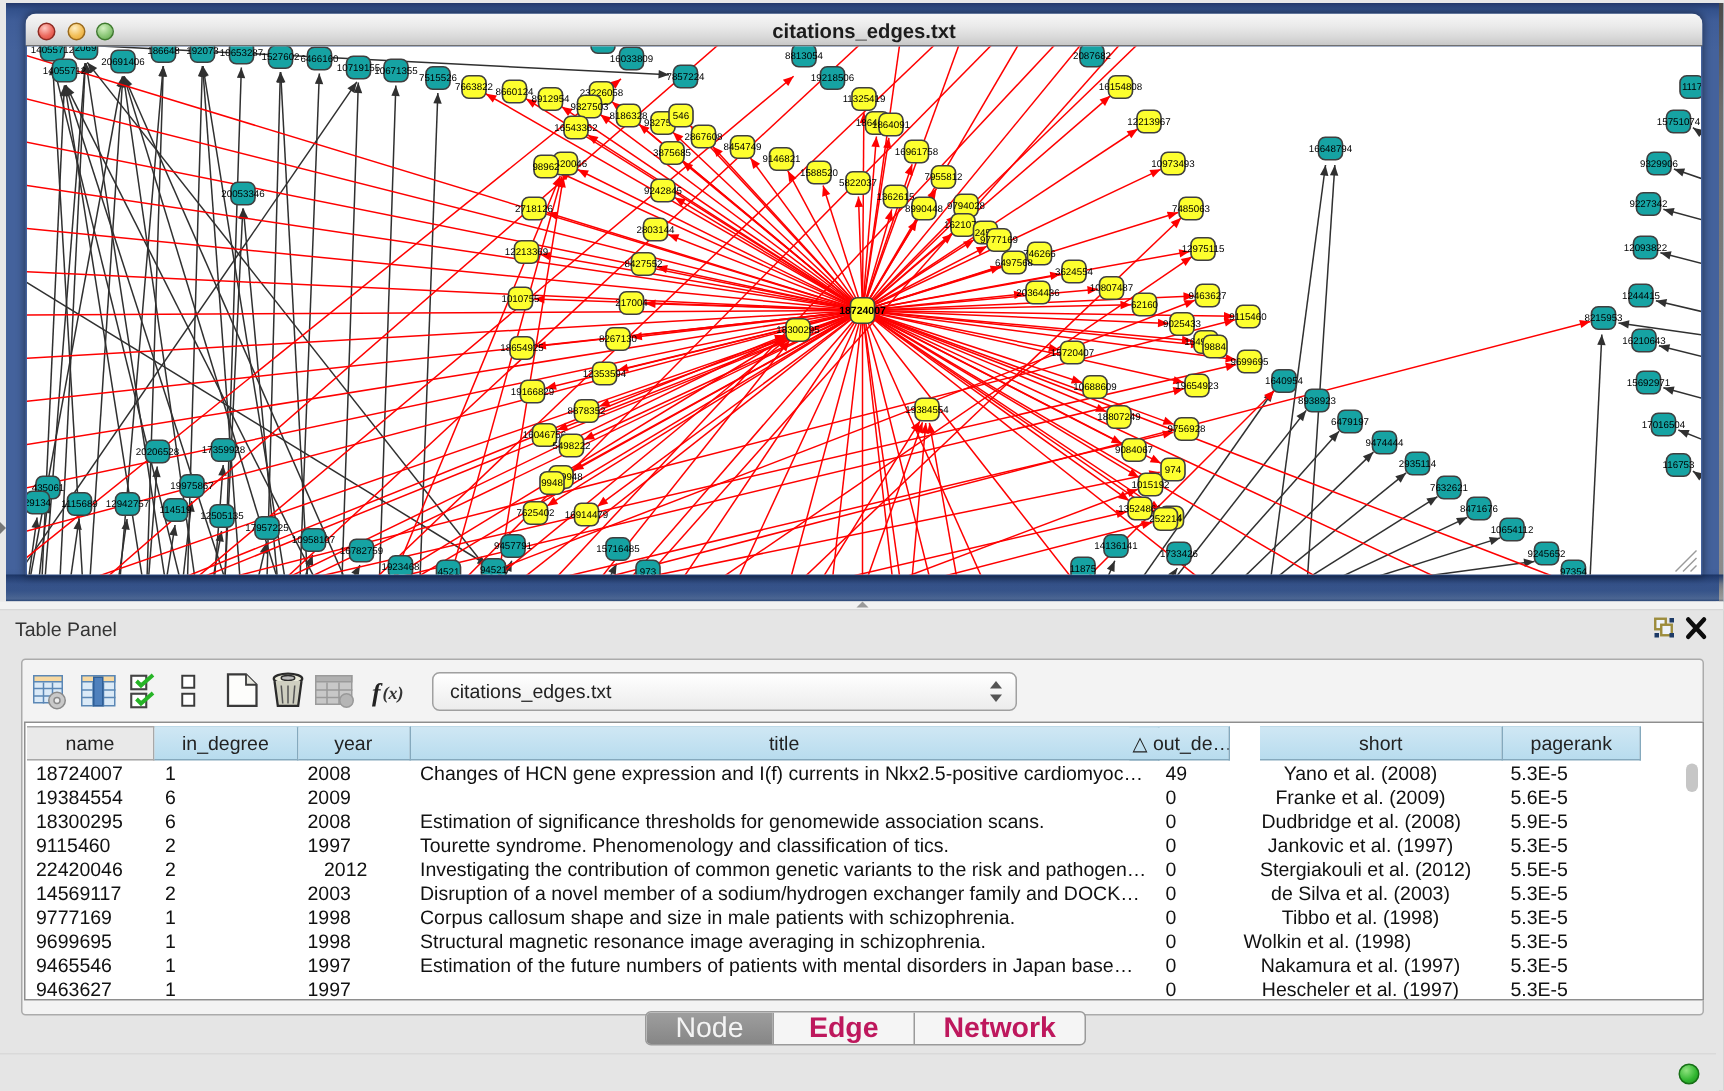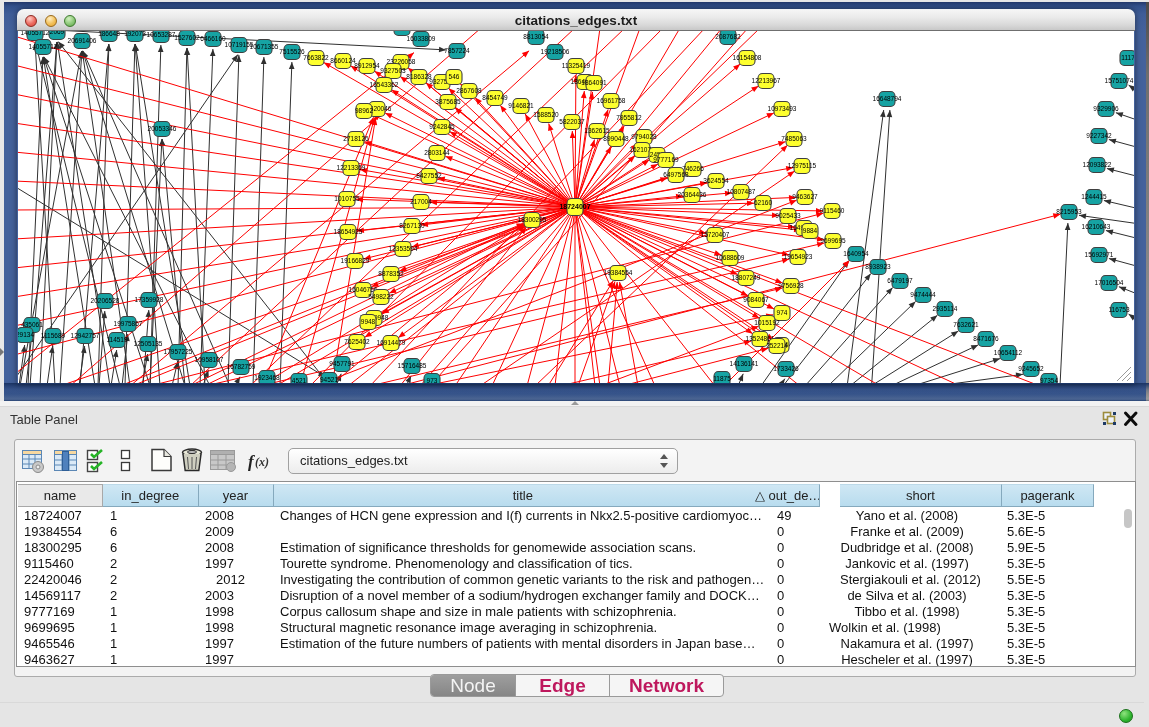--- a/index.html
+++ b/index.html
@@ -849,21 +849,21 @@
       <span style="left:760px">0</span>
       <span style="left:823px;width:134px;text-align:center">Franke et al. (2009)</span>
       <span style="left:990px">5.6E-5</span>
     </div>
 <div class="trow" style="top:58px">
       <span style="left:7px">18300295</span>
       <span style="left:93px">6</span>
       <span style="left:188px">2008</span>
       <span style="left:263px">Estimation of significance thresholds for genomewide association scans.</span>
       <span style="left:760px">0</span>
-      <span style="left:823px;width:134px;text-align:center">Dudbridge et al. (2008)</span>
+      <span style="left:823px;width:134px;text-align:right">Dudbridge et al. (2008)</span>
       <span style="left:990px">5.9E-5</span>
     </div>
 <div class="trow" style="top:74px">
       <span style="left:7px">9115460</span>
       <span style="left:93px">2</span>
       <span style="left:188px">1997</span>
       <span style="left:263px">Tourette syndrome. Phenomenology and classification of tics.</span>
       <span style="left:760px">0</span>
       <span style="left:823px;width:134px;text-align:center">Jankovic et al. (1997)</span>
       <span style="left:990px">5.3E-5</span>

